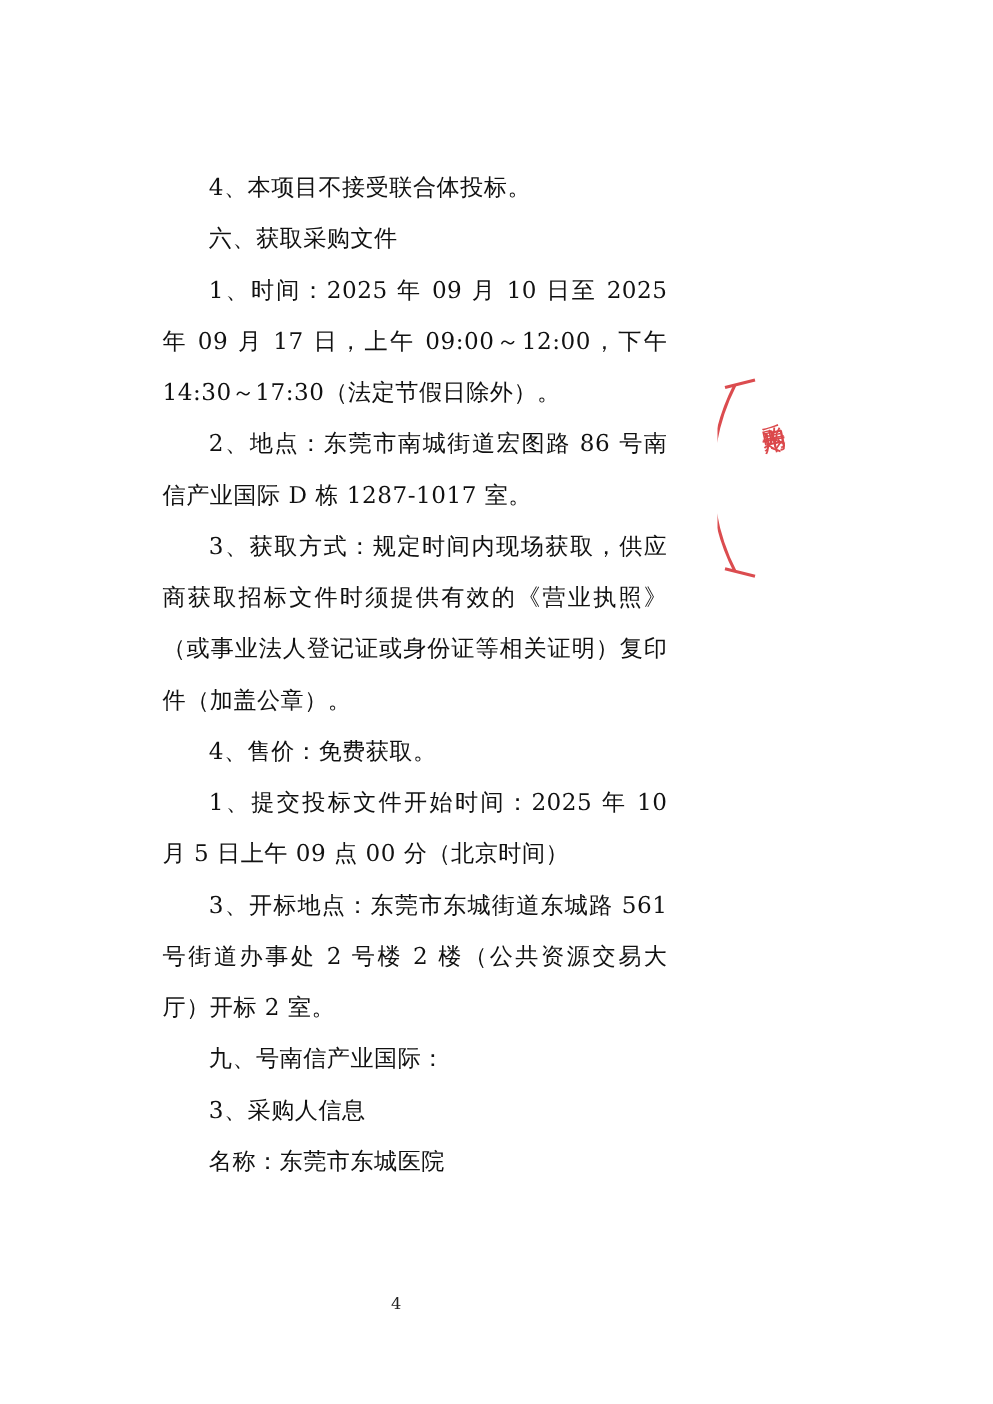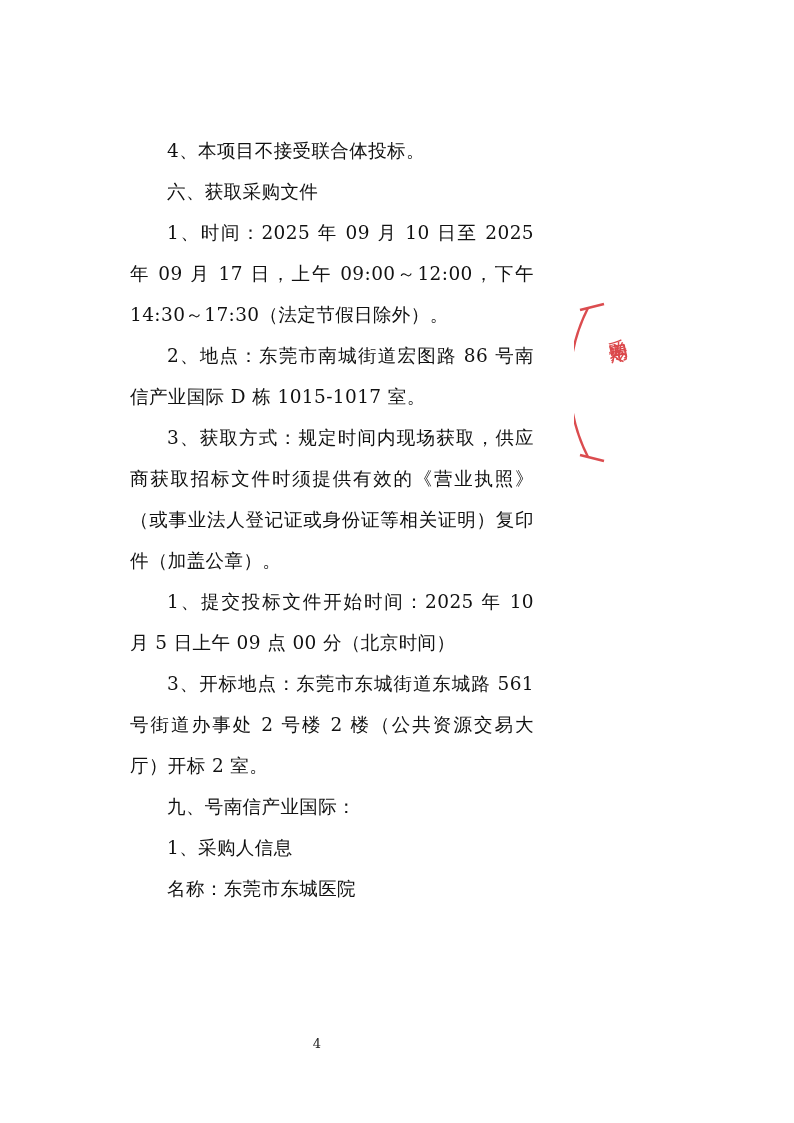--- a/index.html
+++ b/index.html
@@ -77,26 +77,27 @@
 </style>
 </head>
 <body>
 
 <div class="page">
 
   <div class="doc-body">
     <p class="para">4、本项目不接受联合体投标。</p>
     <p class="para">六、获取采购文件</p>
     <p class="para">1、时间：2025 年 09 月 10 日至 2025 年 09 月 17 日，上午 09:00～12:00，下午 14:30～17:30（法定节假日除外）。</p>
-    <p class="para">2、地点：东莞市南城街道宏图路 86 号南信产业国际 D 栋 1015-1017 室。</p>
+    <p class="para">2、地点：东莞市南城街道宏图路 86 号南信产业国际 D 栋 1287-1017 室。</p>
     <p class="para">3、获取方式：规定时间内现场获取，供应商获取招标文件时须提供有效的《营业执照》（或事业法人登记证或身份证等相关证明）复印件（加盖公章）。</p>
+    <p class="para">4、售价：免费获取。</p>
     <p class="para">1、提交投标文件开始时间：2025 年 10 月 5 日上午 09 点 00 分（北京时间）</p>
     <p class="para">3、开标地点：东莞市东城街道东城路 561 号街道办事处 2 号楼 2 楼（公共资源交易大厅）开标 2 室。</p>
     <p class="para">九、号南信产业国际：</p>
-    <p class="para">1、采购人信息</p>
+    <p class="para">3、采购人信息</p>
     <p class="para noindent" style="padding-left:2em">名称：东莞市东城医院</p>
   </div>
 
   <div class="seal">
     <svg width="66" height="165" viewBox="0 0 66 165" xmlns="http://www.w3.org/2000/svg">
       <g fill="none" stroke="#d8393c" stroke-width="2.4" opacity="0.9">
         <path d="M14 8 C -10 55, -10 110, 14 157"></path>
         <path d="M6 10 L 30 4"></path>
         <path d="M6 155 L 30 161"></path>
       </g>

